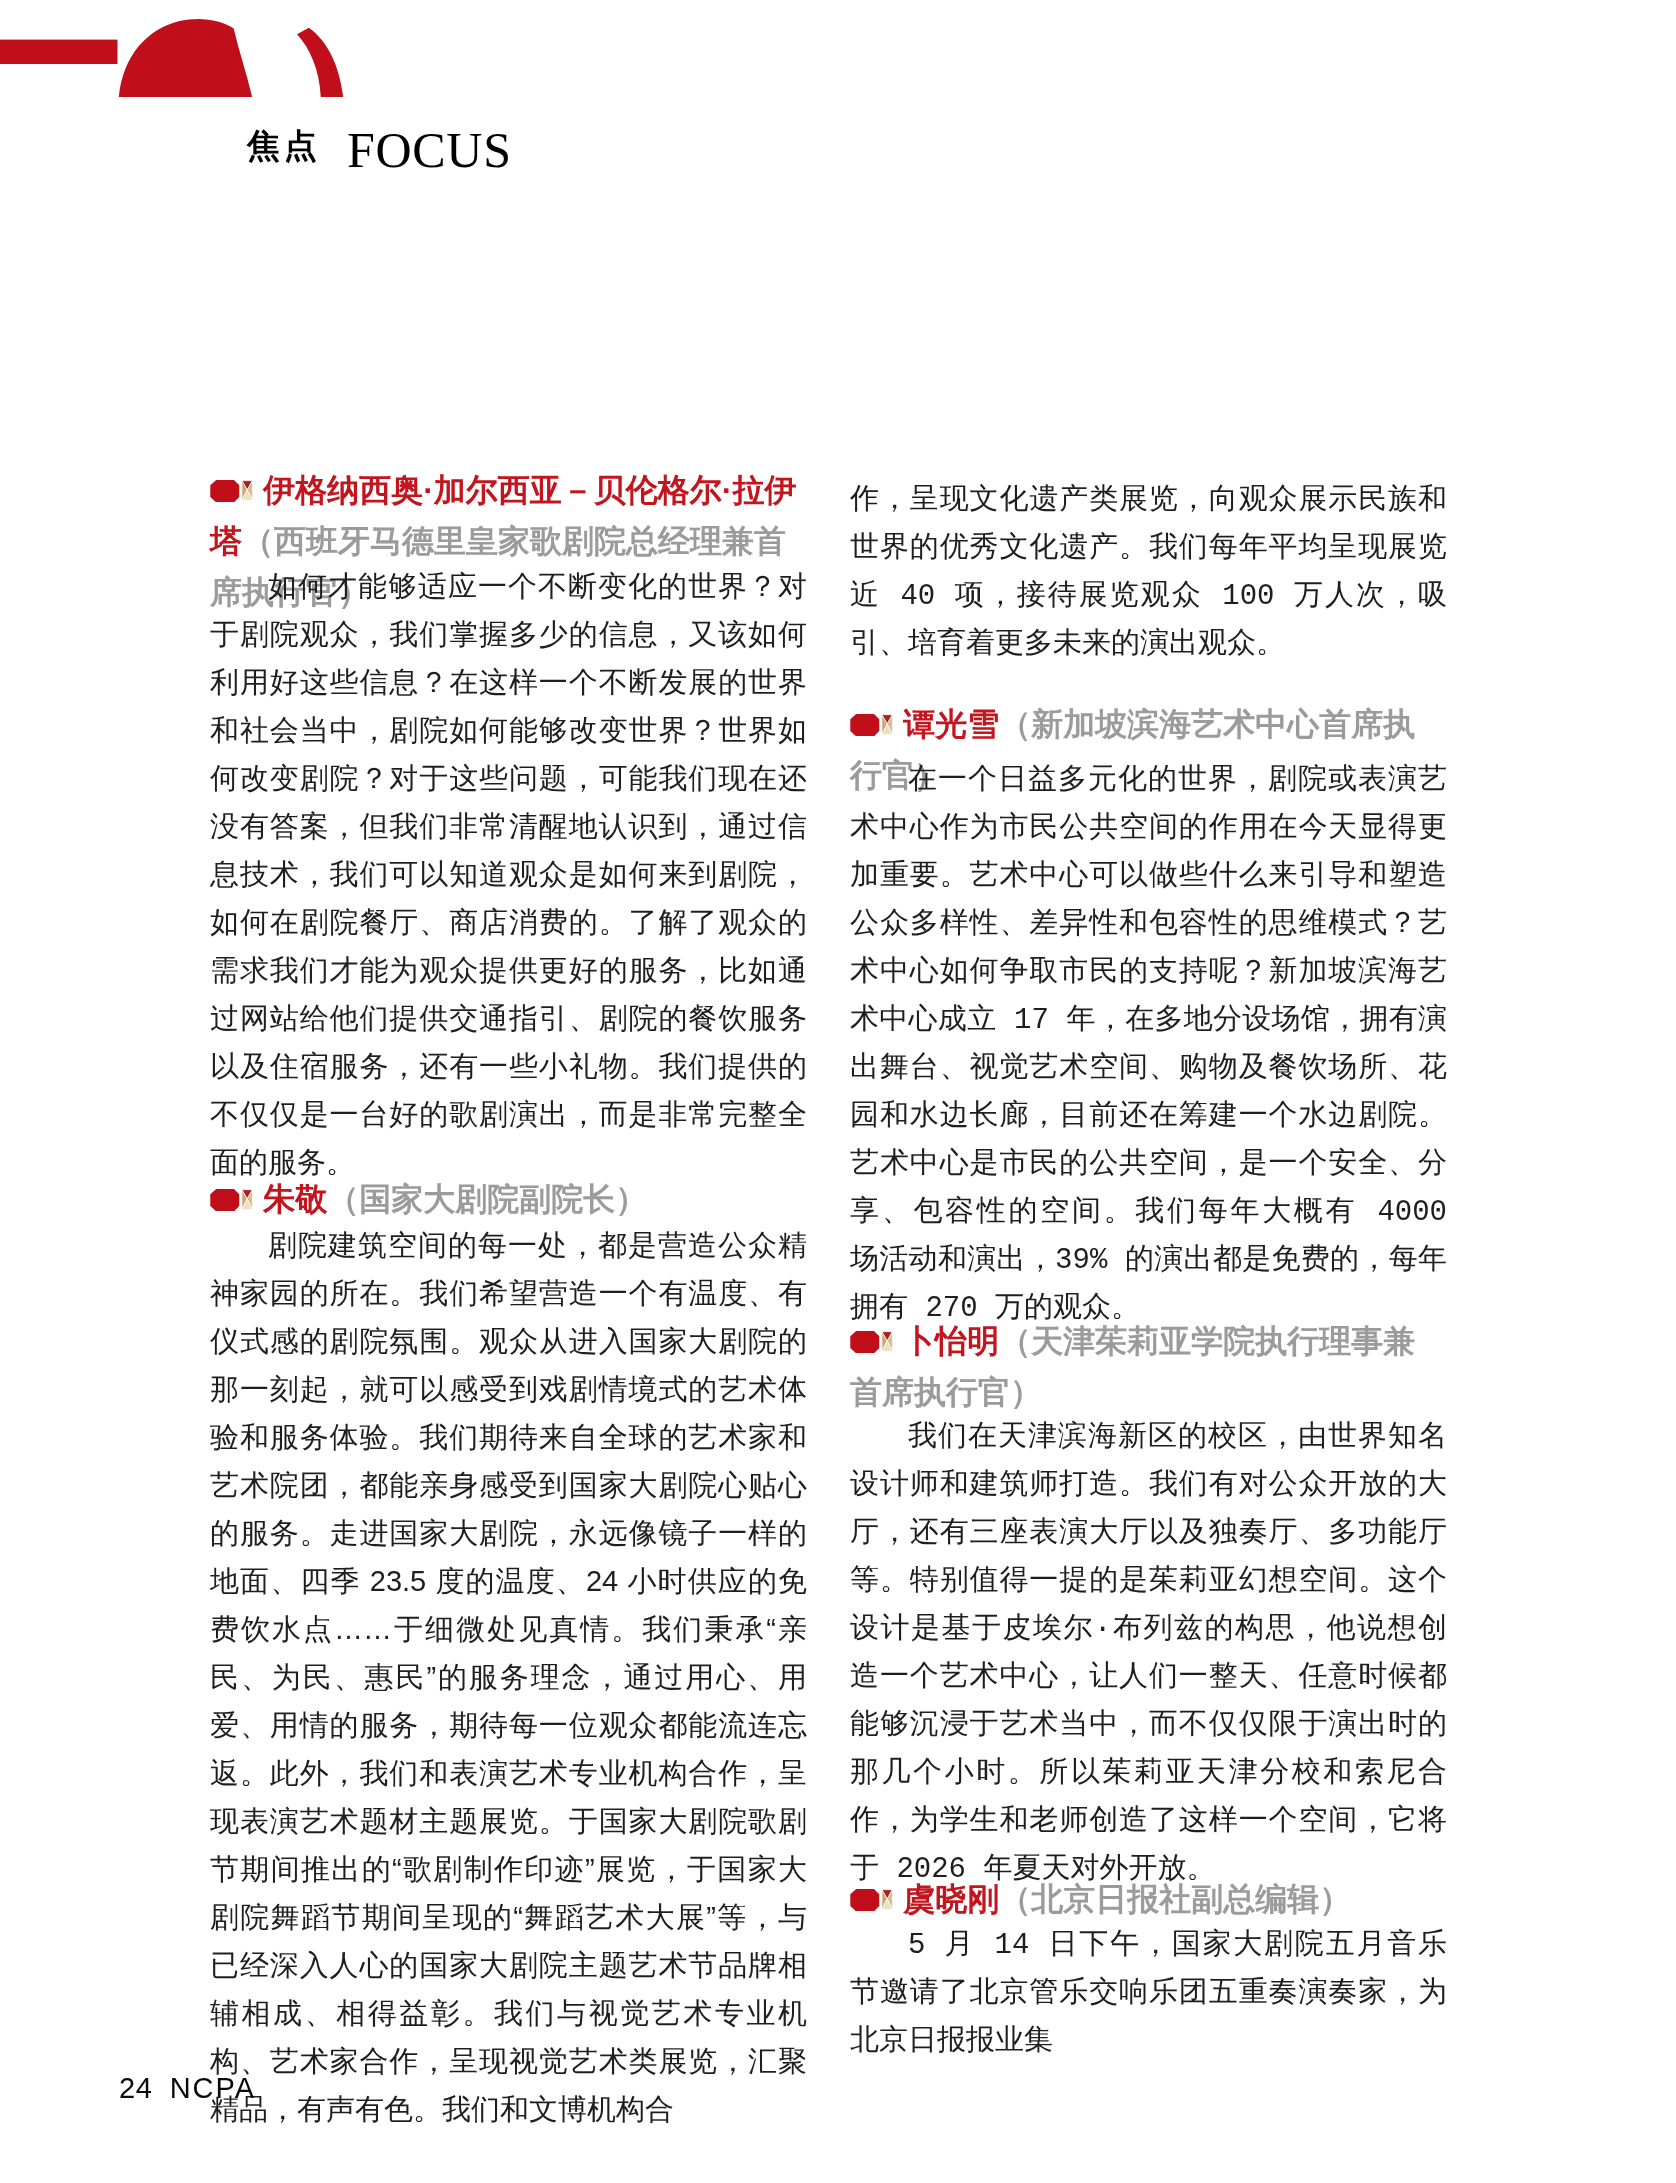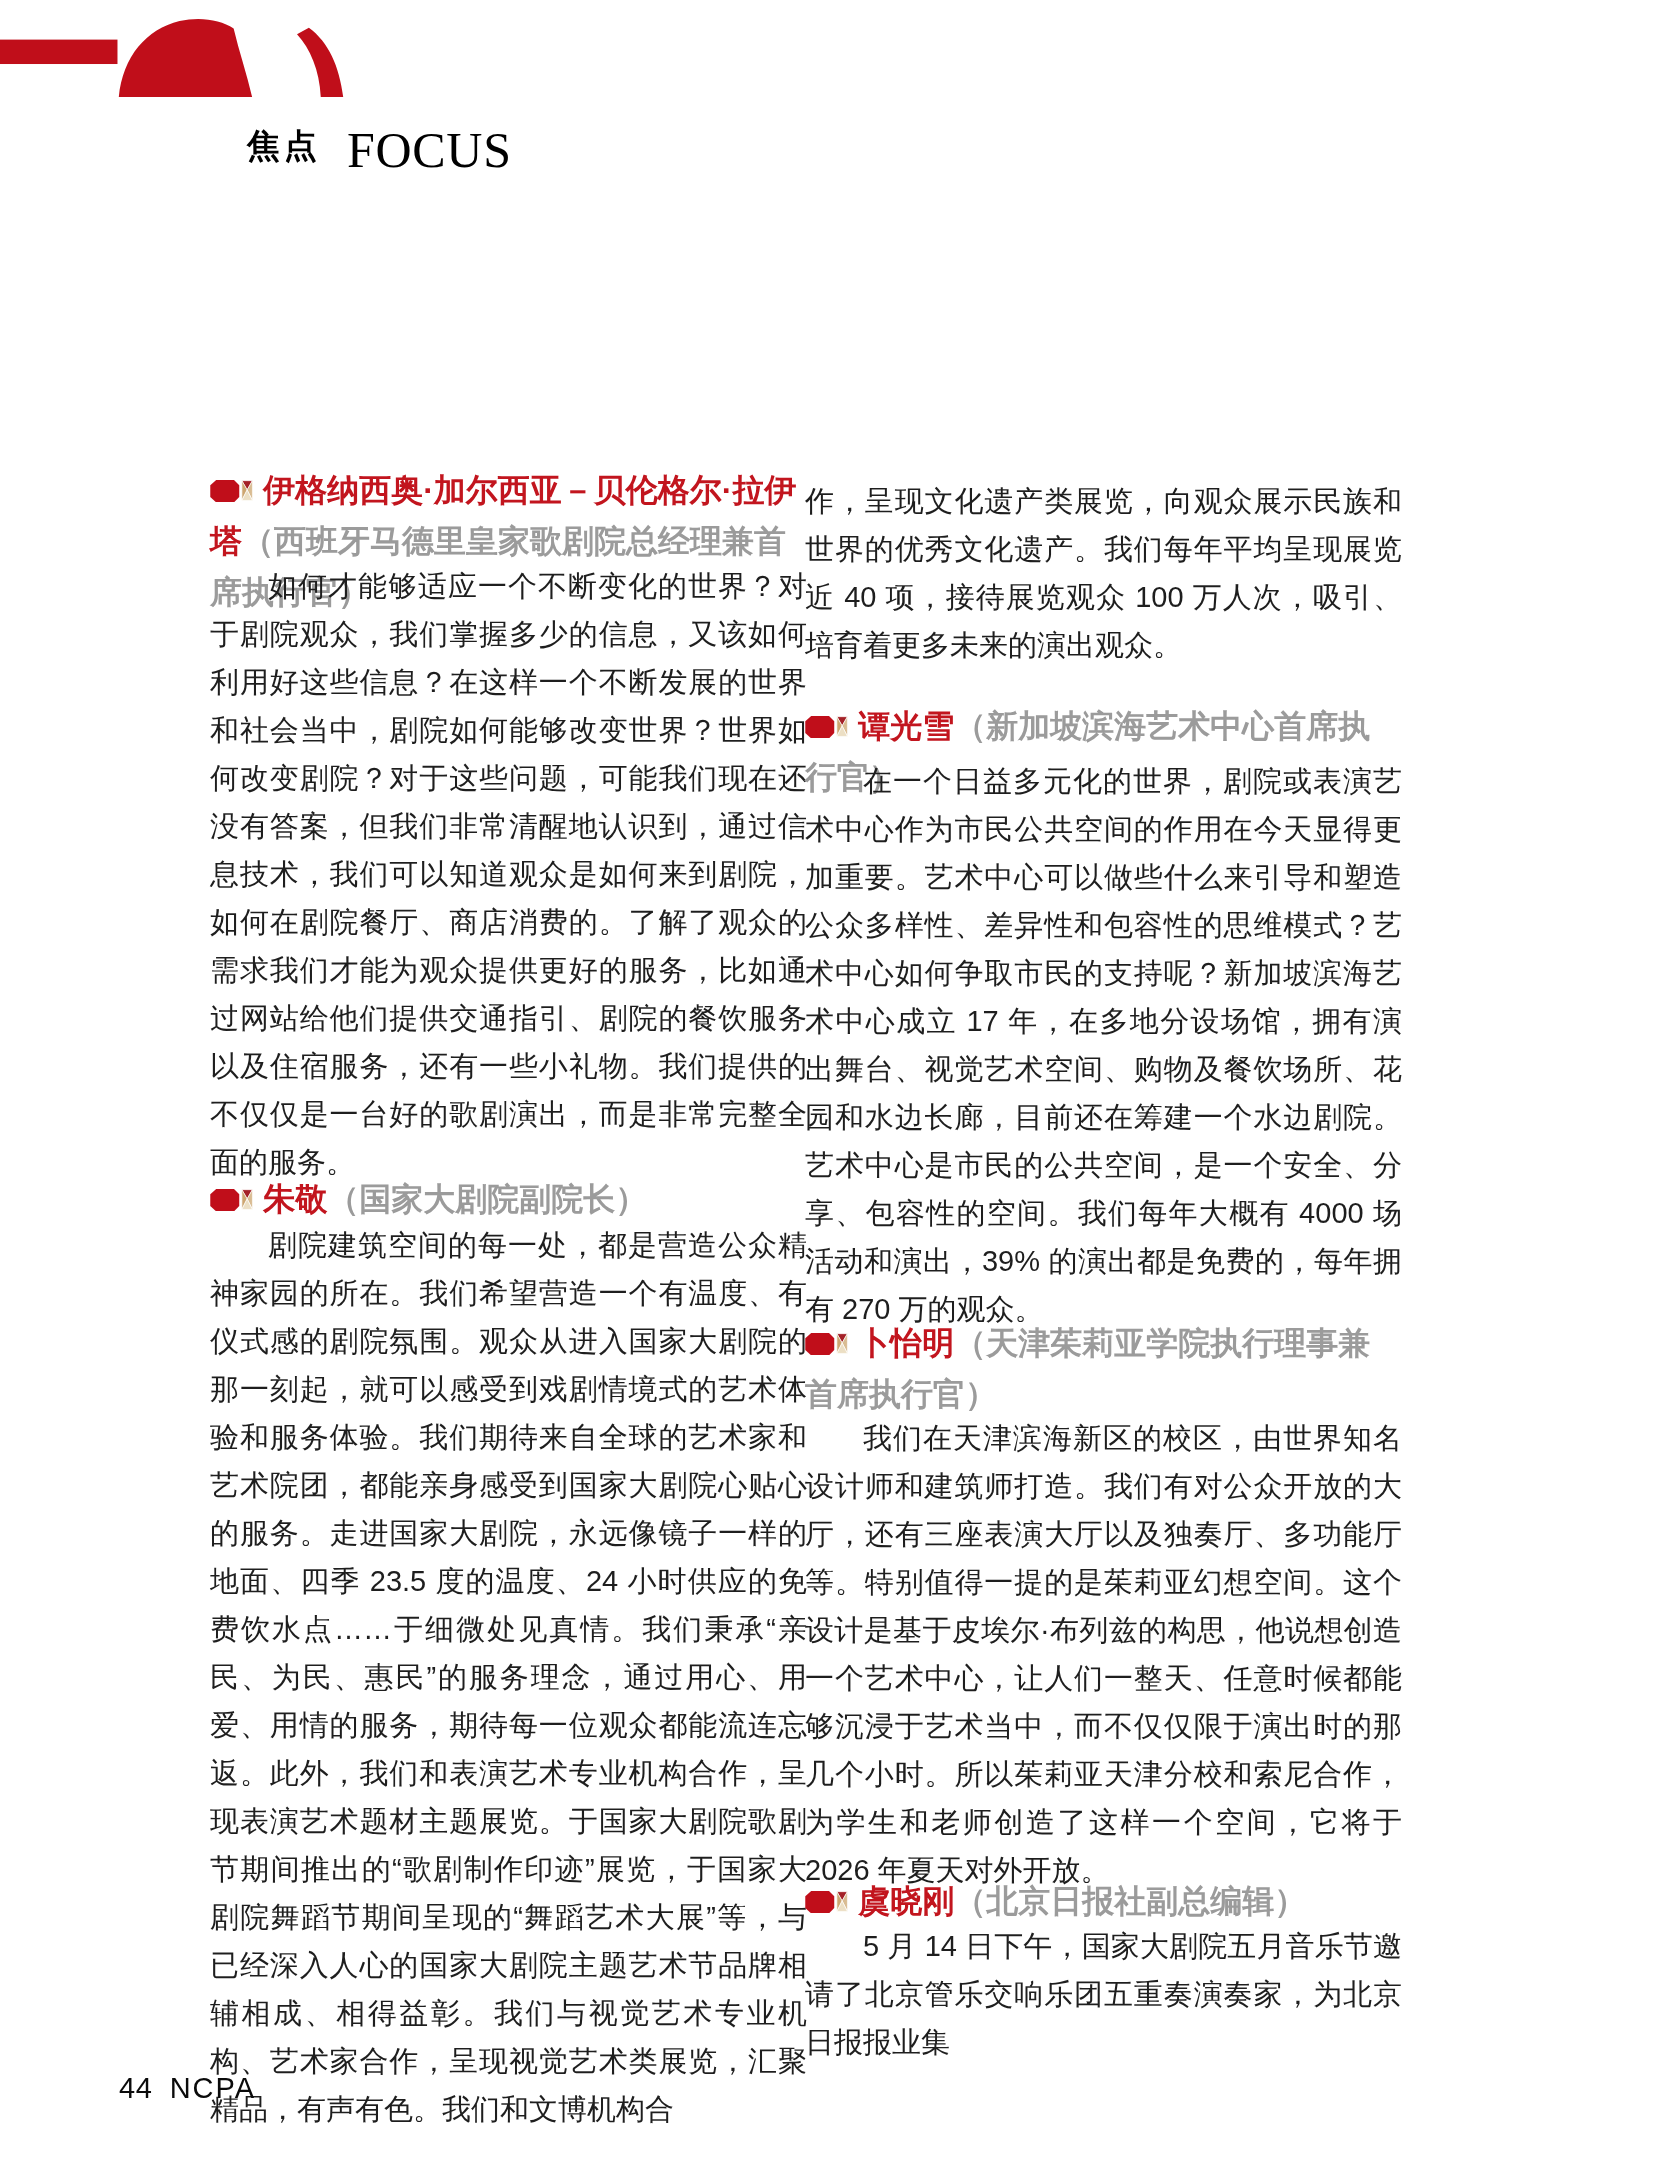--- a/index.html
+++ b/index.html
@@ -18,21 +18,21 @@
     white-space:nowrap;
   }
   .title-en{
     position:absolute;left:347px;top:125px;
     font-family:Liberation Serif, serif;
     font-size:50px;color:#000000;line-height:1;letter-spacing:0.7px;
     white-space:nowrap;
   }
   
   .col-left{left:210px;}
-  .col-right{left:805px;}
+  .col-right{left:850px;font-family:Liberation Mono, monospace;}
   .sec-head{
     position:absolute;width:597px;
     font-size:32px;font-weight:700;line-height:51px;
     text-align:left;
   }
   .sec-name{color:#c2151e;}
   .sec-aff{color:#9b9b9b;}
   .logo-icon{
     display:inline-block;width:44px;height:22.4px;
     margin-right:9.2px;vertical-align:-1.3px;
@@ -140,15 +140,15 @@
         <polygon points="48,31 56,15 64,31" fill="#ecdfc4" stroke="#fff" stroke-width="1"></polygon>
       </svg>
     </span><span class="sec-name">虞晓刚</span><span class="sec-aff">（北京日报社副总编辑）</span>
   </div>
 
   <div class="para col-right" style="top:1922px;">5 月 14 日下午，国家大剧院五月音乐节邀请了北京管乐交响乐团五重奏演奏家，为北京日报报业集</div>
 
 </div>
 
 <div class="footer">
-  <span>44</span><span class="brand">NCPA</span>
+  <span>24</span><span class="brand">NCPA</span>
 </div>
 
 
 </body></html>

